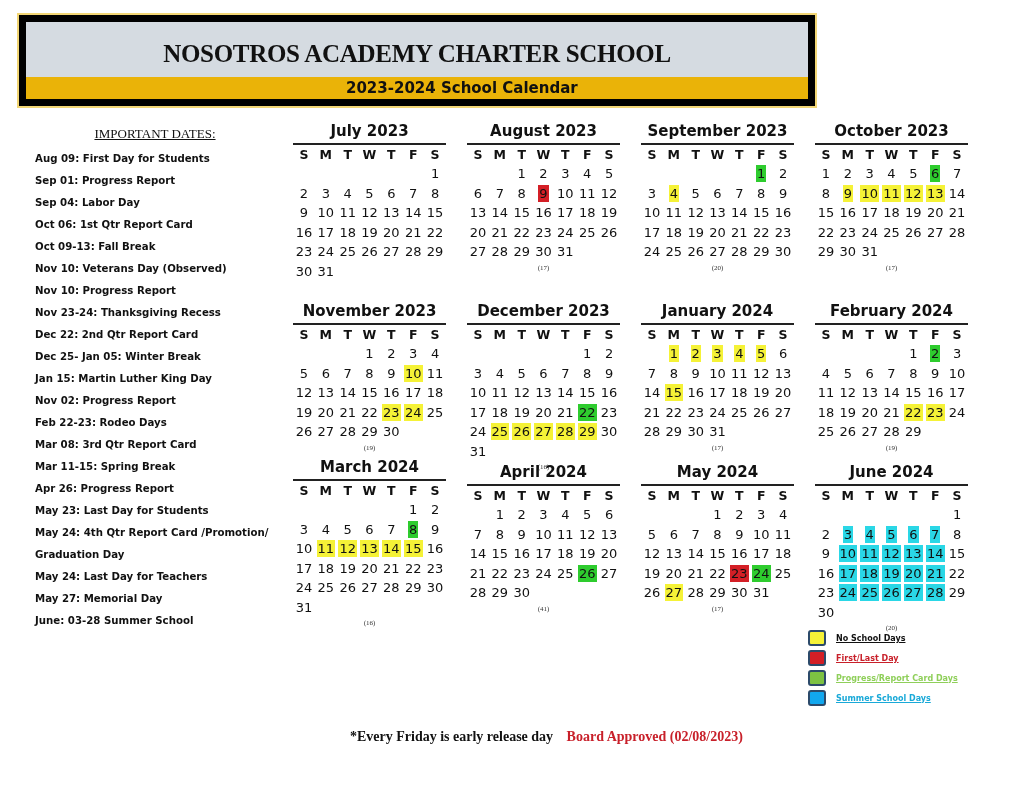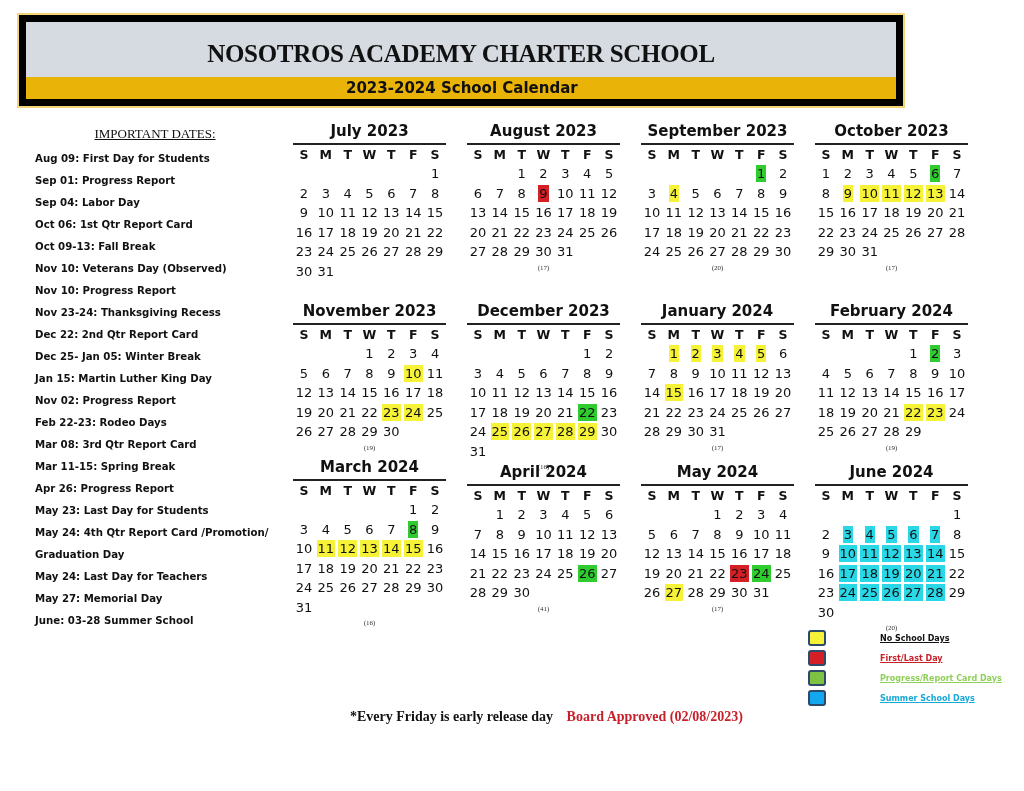--- a/index.html
+++ b/index.html
@@ -1,21 +1,21 @@
 <!DOCTYPE html>
 <html><head>
 <meta charset="utf-8">
 <style>
   html, body { margin: 0; padding: 0; }
   body {
     width: 1024px; height: 791px; background: #ffffff; position: relative; overflow: hidden;
     font-family: "DejaVu Sans", sans-serif; color: #111;
   }
   .header-box {
-    position: absolute; left: 17px; top: 13px; width: 888px; height: 95px;
+    position: absolute; left: 17px; top: 13px; width: 800px; height: 95px;
     box-sizing: border-box; border: 2px solid #f2d675; background: #000;
   }
   .header-inner {
     position: absolute; left: 7px; top: 7px; right: 7px; bottom: 7px;
     background: #d5dbe1;
   }
   .header-title {
     position: absolute; left: 0; right: 0; top: 18px; text-align: center;
     font-family: "Liberation Serif", serif; font-weight: bold; font-size: 25px;
     letter-spacing: -0.3px; color: #111;
@@ -49,27 +49,27 @@
     width: 21.9px; text-align: center; font-size: 13px; height: 19.5px; line-height: 19.5px;
     position: relative;
   }
   .day span { display: inline-block; padding: 0 1px; line-height: 17px; }
   .hl-noschool span { background: #f5f237; }
   .hl-firstlast span { background: #d41f26; }
   .hl-report span { background: #2ecc2e; }
   .hl-summer span { background: #2ad7e6; }
   .count { font-size: 7px; text-align: center; color: #333; height: 12px; line-height: 12px; font-family: "Liberation Serif", serif; }
   .legend { position: absolute; left: 808px; top: 628px; }
-  .legend-item { display: flex; align-items: center; height: 20px; gap: 44px; }
+  .legend-item { display: flex; align-items: center; height: 20px; }
   .legend-swatch {
     width: 14px; height: 12px; border: 2px solid #2c4a6a; border-radius: 3px; margin-right: 10px;
   }
   .legend-label { font-weight: bold; font-size: 8px; text-decoration: underline; }
   .footer {
-    position: absolute; left: 350px; top: 709px; font-family: "Liberation Serif", serif;
+    position: absolute; left: 350px; top: 729px; font-family: "Liberation Serif", serif;
     font-weight: bold; font-size: 14px; white-space: nowrap;
   }
   .footer .approved { color: #c8202a; margin-left: 10px; }
 </style>
 </head>
 <body>
 
 <div class="header-box">
   <div class="header-inner">
     <div class="header-title">NOSOTROS ACADEMY CHARTER SCHOOL</div>

